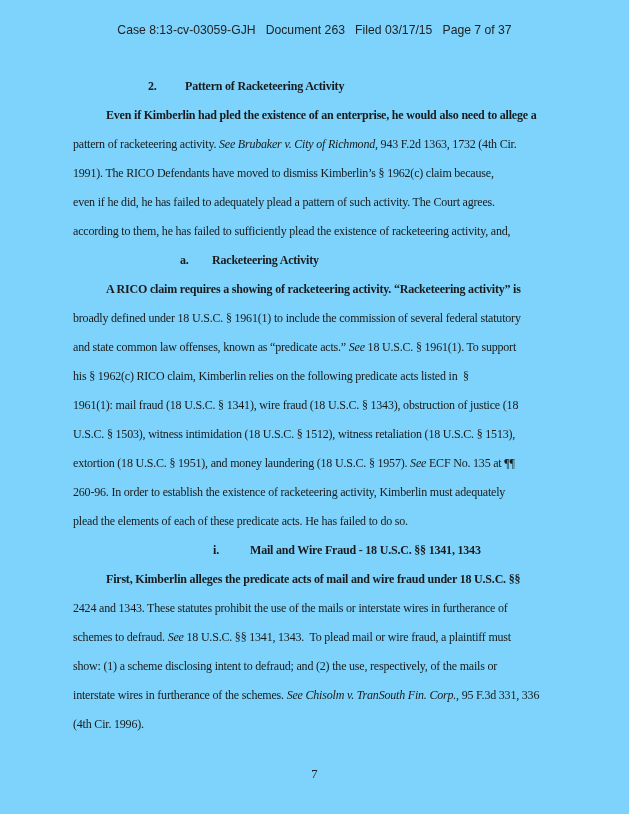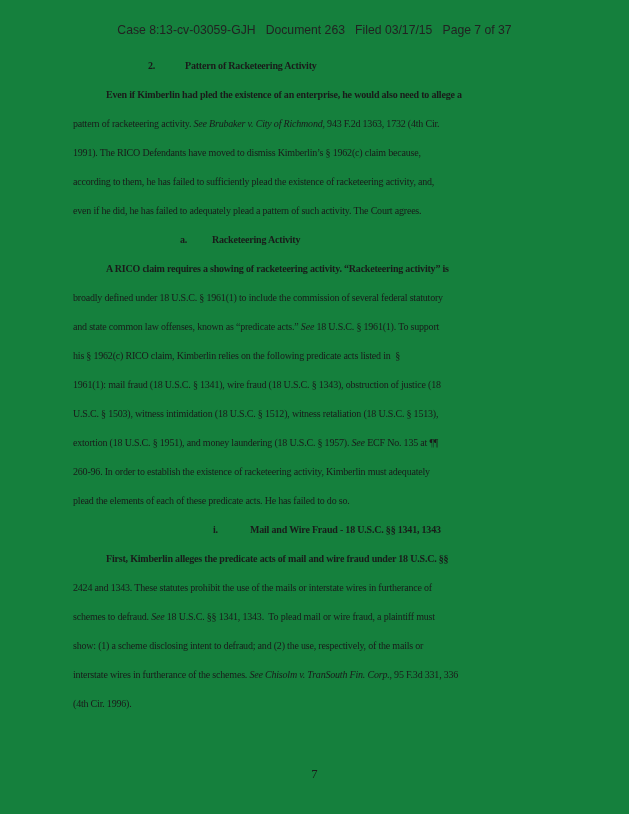--- a/index.html
+++ b/index.html
@@ -1,42 +1,42 @@
 <!DOCTYPE html>
 <html><head>
 <meta charset="utf-8">
 <style>
   html, body { margin: 0; padding: 0; background: #ffffff; }
   .page {
     position: relative;
     width: 629px;
     height: 814px;
-    background: #15803d;
+    background: #7dd3fc;
     overflow: hidden;
     font-family: "Liberation Serif", serif;
     color: #1a1a1a;
   }
   .doc-header {
     position: absolute;
     top: 23px;
     left: 0;
     right: 0;
     text-align: center;
     font-family: "Liberation Sans", sans-serif;
     font-size: 12.2px;
     letter-spacing: 0;
     white-space: pre;
     color: #222222;
   }
   .body-text {
     position: absolute;
     left: 73px;
-    top: 51px;
+    top: 72px;
     width: 484px;
-    font-size: 10px;
+    font-size: 12px;
     letter-spacing: -0.2px;
   }
   .row {
     height: 29px;
     line-height: 29px;
     white-space: pre;
   }
   .row.indent { padding-left: 33px; font-weight: bold; }
   .heading { font-weight: bold; }
   .heading .num { display: inline-block; }
@@ -58,22 +58,22 @@
 <body>
 
 <div class="page">
   <div class="doc-header">Case 8:13-cv-03059-GJH   Document 263   Filed 03/17/15   Page 7 of 37</div>
 
   <div class="body-text">
       <div class="row heading l1"><span class="num">2.</span><span>Pattern of Racketeering Activity</span></div>
       <div class="row indent"><span>Even if Kimberlin had pled the existence of an enterprise, he would also need to allege a</span></div>
       <div class="row"><span>pattern of racketeering activity. </span><span class="it">See Brubaker v. City of Richmond</span><span>, 943 F.2d 1363, 1732 (4th Cir.</span></div>
       <div class="row"><span>1991). The RICO Defendants have moved to dismiss Kimberlin’s § 1962(c) claim because,</span></div>
+      <div class="row"><span>even if he did, he has failed to adequately plead a pattern of such activity. The Court agrees.</span></div>
       <div class="row"><span>according to them, he has failed to sufficiently plead the existence of racketeering activity, and,</span></div>
-      <div class="row"><span>even if he did, he has failed to adequately plead a pattern of such activity. The Court agrees.</span></div>
       <div class="row heading l2"><span class="num">a.</span><span>Racketeering Activity</span></div>
       <div class="row indent"><span>A RICO claim requires a showing of racketeering activity. “Racketeering activity” is</span></div>
       <div class="row"><span>broadly defined under 18 U.S.C. § 1961(1) to include the commission of several federal statutory</span></div>
       <div class="row"><span>and state common law offenses, known as “predicate acts.” </span><span class="it">See</span><span> 18 U.S.C. § 1961(1). To support</span></div>
       <div class="row"><span>his § 1962(c) RICO claim, Kimberlin relies on the following predicate acts listed in  §</span></div>
       <div class="row"><span>1961(1): mail fraud (18 U.S.C. § 1341), wire fraud (18 U.S.C. § 1343), obstruction of justice (18</span></div>
       <div class="row"><span>U.S.C. § 1503), witness intimidation (18 U.S.C. § 1512), witness retaliation (18 U.S.C. § 1513),</span></div>
       <div class="row"><span>extortion (18 U.S.C. § 1951), and money laundering (18 U.S.C. § 1957). </span><span class="it">See</span><span> ECF No. 135 at ¶¶</span></div>
       <div class="row"><span>260-96. In order to establish the existence of racketeering activity, Kimberlin must adequately</span></div>
       <div class="row"><span>plead the elements of each of these predicate acts. He has failed to do so.</span></div>

